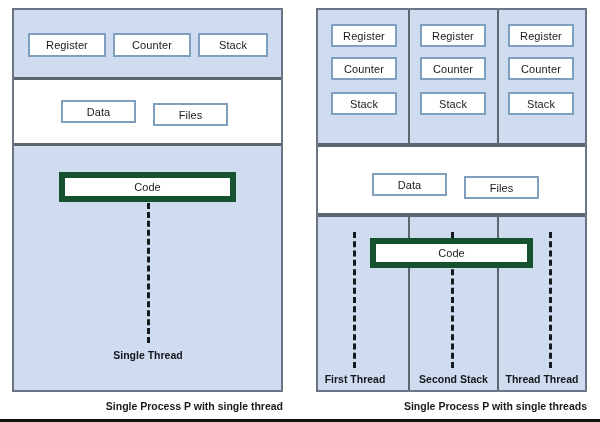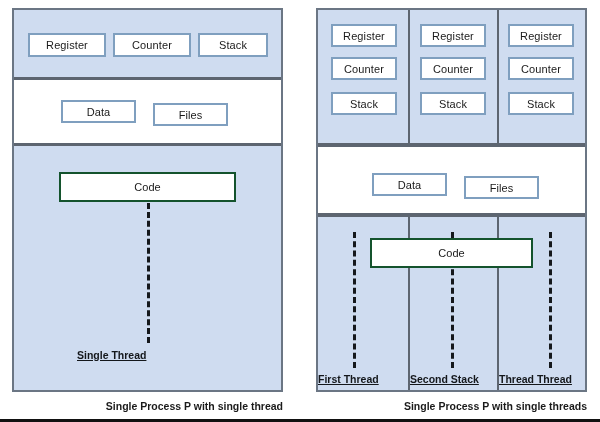--- a/index.html
+++ b/index.html
@@ -27,21 +27,21 @@
     border: 2px solid #7f9fbf;
     box-sizing: border-box;
     display: flex;
     align-items: center;
     justify-content: center;
     font-size: 11px;
     color: #1a1a1a;
     letter-spacing: .1px;
   }
   .ebox.dark {
-    border: 2px solid #14532d;
+    border: 6px solid #14532d;
   }
 
   
   .panel {
     position: absolute;
     box-sizing: border-box;
     border: 2px solid #6b7684;
     background: #cfdcf0;
   }
   .band-white {
@@ -70,24 +70,23 @@
     font-size: 10.5px;
     color: #1a1a1a;
     text-align: right;
     white-space: nowrap;
     font-weight: bold;
   }
   .tlabel {
     position: absolute;
     font-size: 10.5px;
     color: #14171b;
-    text-align: left;
+    text-align: center;
     white-space: nowrap;
     font-weight: bold;
-    text-decoration: underline;
   }
 </style>
 </head>
 <body>
 
 <div id="root">
 
   <div class="panel" style="left:12px; top:8px; width:271px; height:384px;">
 
     <div class="band-white" style="left:0px; top:69px; width:267px; height:64px;"></div>

